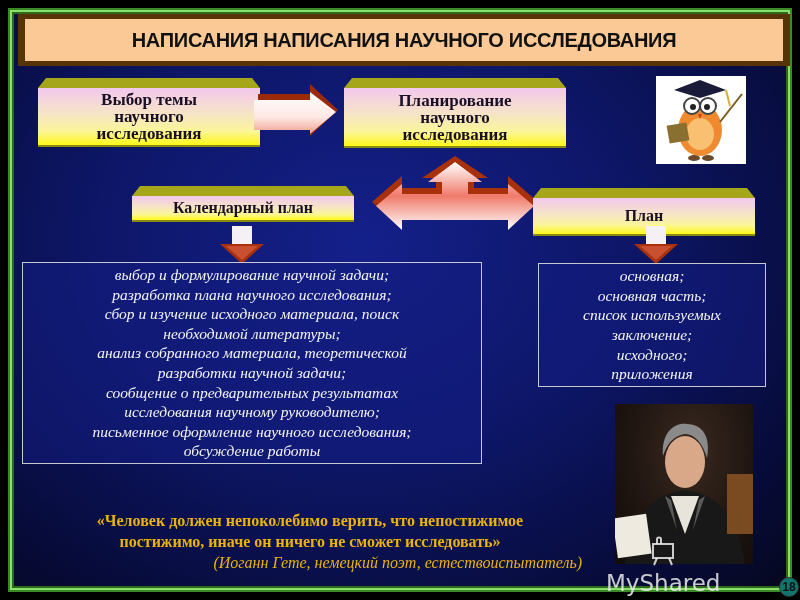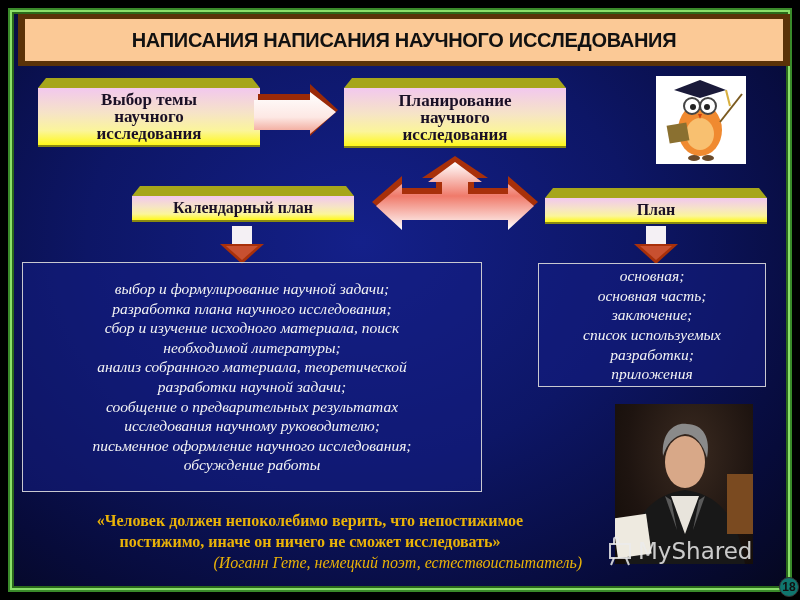--- a/index.html
+++ b/index.html
@@ -38,31 +38,31 @@
     font-weight: bold; color: #1a1026; line-height: 1.0;
     border-bottom: 2px solid #8a8a10;
   }
 
   .box-topic { left: 38px; top: 78px; width: 222px; height: 69px; border-radius: 21px; }
   .box-topic .face { font-size: 17px; }
   .box-plan { left: 344px; top: 78px; width: 222px; height: 70px; }
   .box-plan .face { font-size: 17px; }
   .box-calendar { left: 132px; top: 186px; width: 222px; height: 36px; }
   .box-calendar .face { font-size: 16px; }
-  .box-outline { left: 545px; top: 188px; width: 222px; height: 36px; border-radius: 13px; }
+  .box-outline { left: 533px; top: 188px; width: 222px; height: 48px; border-radius: 13px; }
   .box-outline .face { font-size: 16px; }
 
   .textbox {
     position: absolute; border: 1px solid #c8c8d0;
     background: rgba(20,30,130,0.55);
     color: #f4f4f4; font-style: italic; text-align: center;
     font-size: 15.5px; line-height: 19.6px;
     display: flex; flex-direction: column; justify-content: center;
   }
-  .tasks { left: 22px; top: 262px; width: 460px; height: 230px; }
+  .tasks { left: 22px; top: 262px; width: 460px; height: 202px; }
   .contents { left: 538px; top: 263px; width: 228px; height: 124px; }
 
   .quote {
     position: absolute; left: 30px; top: 510px; width: 560px;
     color: #eab308; text-align: center;
   }
   .quote .q { font-weight: bold; font-size: 16px; line-height: 21px; }
   .quote .author { font-style: italic; font-size: 16px; line-height: 21px; text-align: right; padding-right: 8px; }
 
   .owl {
@@ -70,21 +70,21 @@
   }
   .portrait {
     position: absolute; left: 615px; top: 404px; width: 138px; height: 160px;
     background: radial-gradient(ellipse at 55% 30%, #3a2a20 0%, #1e1410 60%, #120c08 100%);
     overflow: hidden;
   }
 
   .watermark {
     position: absolute; left: 606px; top: 536px;
     display: flex; align-items: center; gap: 4px;
-    font-family: "DejaVu Sans", sans-serif; font-size: 23px; color: rgba(235,235,235,0.85);
+    font-family: "DejaVu Sans", sans-serif; font-size: 23px; color: rgba(235,235,235,0.85); flex-direction: column;
   }
 
   .page-badge {
     position: absolute; left: 779px; top: 577px; width: 20px; height: 20px; border-radius: 50%;
     background: #0f766e; border: 1px solid #333; color: #111;
     font-family: "Liberation Sans", sans-serif; font-weight: bold; font-size: 12px;
     display: flex; align-items: center; justify-content: center;
   }
 
   svg.arrow { position: absolute; overflow: visible; }
@@ -192,23 +192,23 @@
   <div>разработки научной задачи;</div>
   <div>сообщение о предварительных результатах</div>
   <div>исследования научному руководителю;</div>
   <div>письменное оформление научного исследования;</div>
   <div>обсуждение работы</div>
 </div>
 
 <div class="textbox contents">
   <div>основная;</div>
   <div>основная часть;</div>
+  <div>список используемых</div>
   <div>заключение;</div>
-  <div>список используемых</div>
-  <div>разработки;</div>
+  <div>исходного;</div>
   <div>приложения</div>
 </div>
 
 <div class="portrait">
   <svg width="138" height="160" viewBox="0 0 138 160">
     <path d="M10,160 C18,108 40,90 70,86 C100,90 122,108 130,160 Z" fill="#181818"></path>
     <path d="M56,92 L70,130 L84,92 Z" fill="#e8e4dc"></path>
     <path d="M50,92 L62,126 L56,96 Z" fill="#5a5a5a"></path>
     <path d="M90,92 L78,126 L84,96 Z" fill="#5a5a5a"></path>
     <ellipse cx="70" cy="58" rx="20" ry="26" fill="#d8a888"></ellipse>

